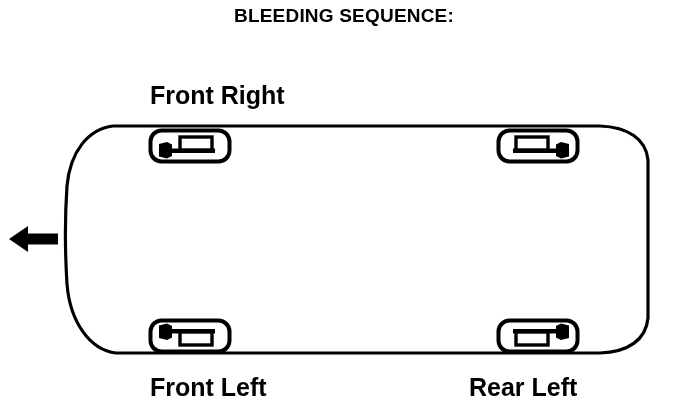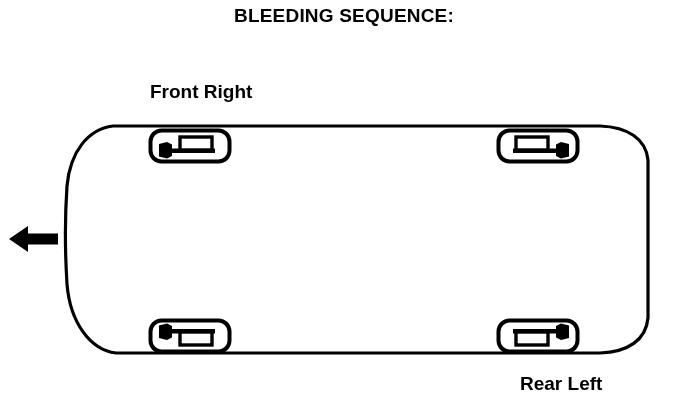--- a/index.html
+++ b/index.html
@@ -26,29 +26,29 @@
     font-size: 19px;
     font-weight: bold;
     color: #000000;
     letter-spacing: 0.2px;
     white-space: nowrap;
   }
 
   
   .corner-label {
     position: absolute;
-    font-size: 19px;
+    font-size: 25px;
     font-weight: bold;
     color: #000000;
     white-space: nowrap;
   }
   #label-front-right { left: 150px; top: 81px; }
   #label-rear-right  { left: 494px; top: 81px; }
   #label-front-left  { left: 150px; top: 373px; }
-  #label-rear-left   { left: 520px; top: 373px; }
+  #label-rear-left   { left: 469px; top: 373px; }
 
   
   #vehicle-body-svg {
     position: absolute;
     left: 0;
     top: 0;
     width: 688px;
     height: 404px;
   }
 
@@ -123,15 +123,16 @@
       <rect x="32" y="9" width="32" height="13" fill="#ffffff" stroke="#000000" stroke-width="3.4"></rect>
       <path d="M 11 16 L 19 14 L 24 16.5 L 24 28 L 19 30.5 L 11 28.5 Z" fill="#000000"></path>
     </g>
   </svg>
 
   <svg id="direction-arrow" viewBox="0 0 52 34">
     <path d="M 1 17 L 20 4 L 20 11.5 L 50 11.5 L 50 22.5 L 20 22.5 L 20 30 Z" fill="#000000"></path>
   </svg>
 
   <div class="corner-label" id="label-front-right">Front Right</div>
+  <div class="corner-label" id="label-front-left">Front Left</div>
   <div class="corner-label" id="label-rear-left">Rear Left</div>
 
 </div>
 
 </body></html>

